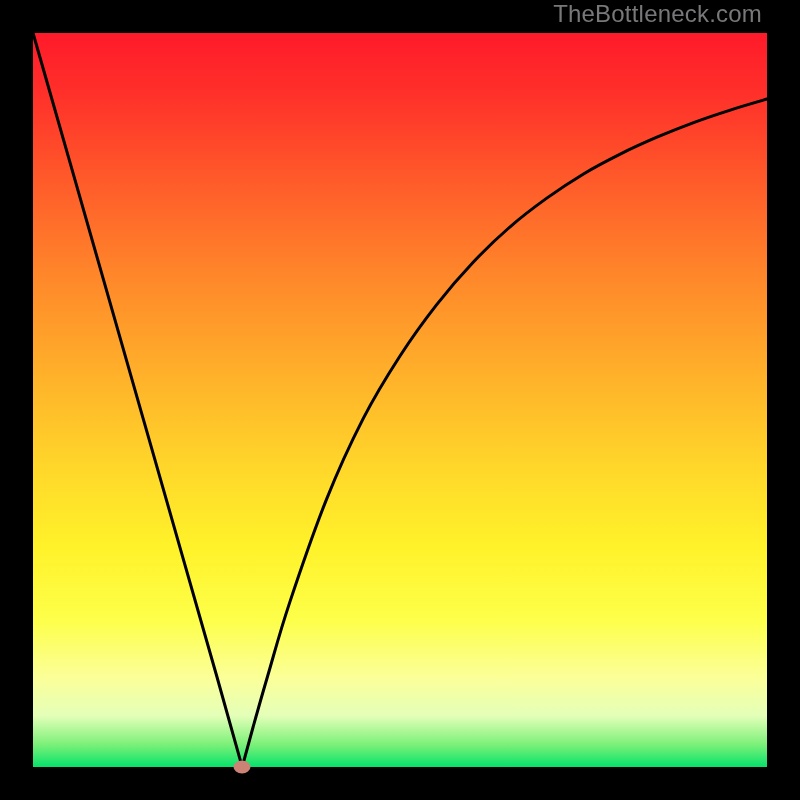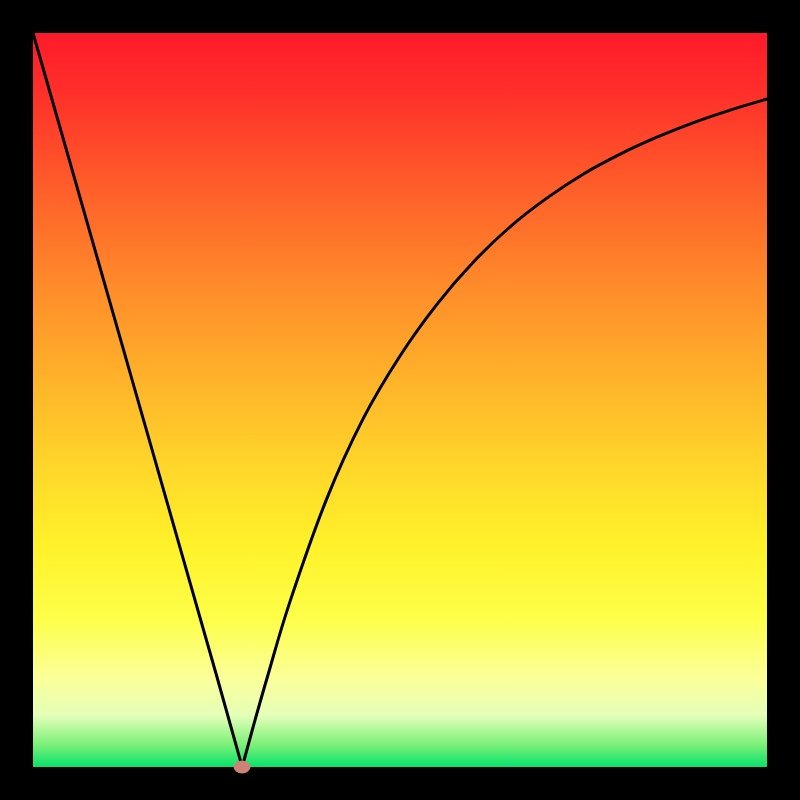--- a/index.html
+++ b/index.html
@@ -62,19 +62,20 @@
     height: 13px;
     border-radius: 50%;
     background: #cc8376;
     transform: translate(-50%, -50%);
   }
 </style>
 </head>
 <body>
 
 <div class="frame">
+  <div class="watermark">TheBottleneck.com</div>
   <div class="plot">
     <svg class="curve" viewBox="0 0 734 734" preserveAspectRatio="none">
       <path id="curve-path" d="M 0.00 0.00 L 36.70 128.45 L 73.40 256.90 L 110.10 385.35 L 146.80 513.80 L 183.50 642.25 L 209.19 734.00  209.19 734.00 C 211.17 726.73, 215.58 710.14, 220.20 693.63 C 224.82 677.12, 228.27 664.71, 234.88 642.25 C 241.49 619.79, 246.33 600.56, 256.90 568.85 C 267.47 537.14, 280.39 499.12, 293.60 466.09 C 306.81 433.06, 317.09 411.11, 330.30 385.35 C 343.51 359.59, 353.79 343.44, 367.00 322.96 C 380.21 302.48, 390.49 288.49, 403.70 271.58 C 416.91 254.67, 427.19 243.01, 440.40 229.01 C 453.61 215.00, 463.89 205.27, 477.10 193.78 C 490.31 182.28, 500.59 174.66, 513.80 165.15 C 527.01 155.64, 537.29 148.86, 550.50 140.93 C 563.71 133.00, 573.99 127.72, 587.20 121.11 C 600.41 114.50, 610.69 109.91, 623.90 104.23 C 637.11 98.55, 647.39 94.44, 660.60 89.55 C 673.81 84.66, 684.09 81.30, 697.30 77.07 C 710.51 72.84, 727.39 68.04, 734.00 66.06" fill="none" stroke="#000" stroke-width="3" stroke-linejoin="round" stroke-linecap="round"></path>
     </svg>
     <div class="marker" id="marker" style="left: 209.19px; top: 734px;"></div>
   </div>
 </div>
 
 </body></html>

